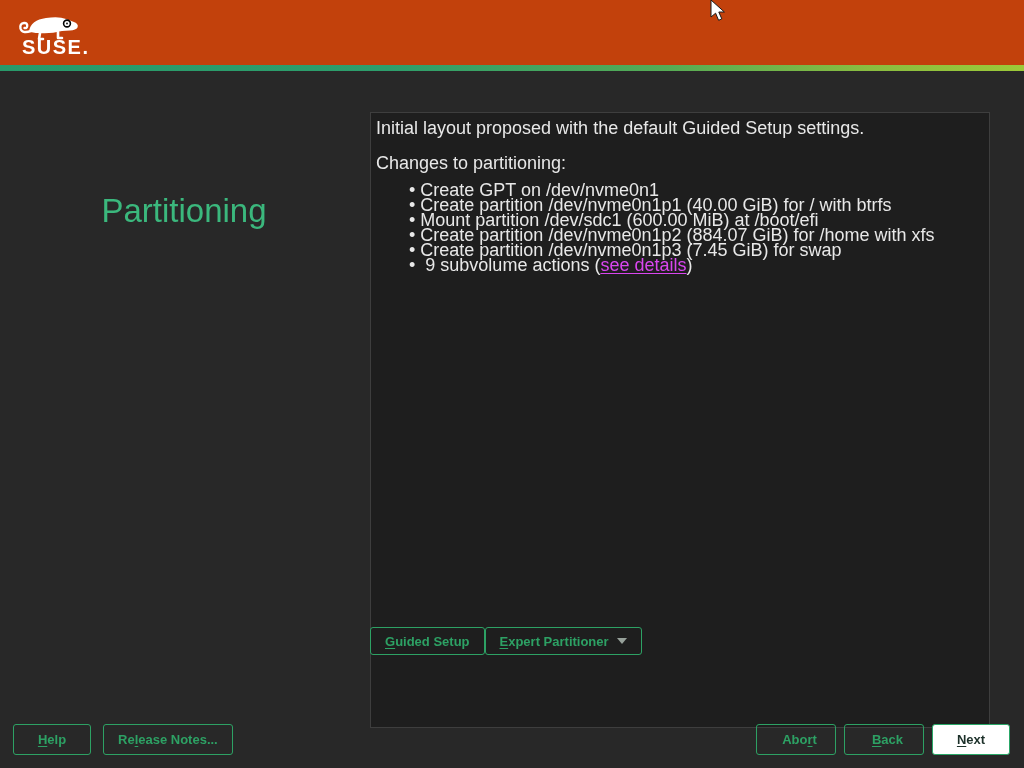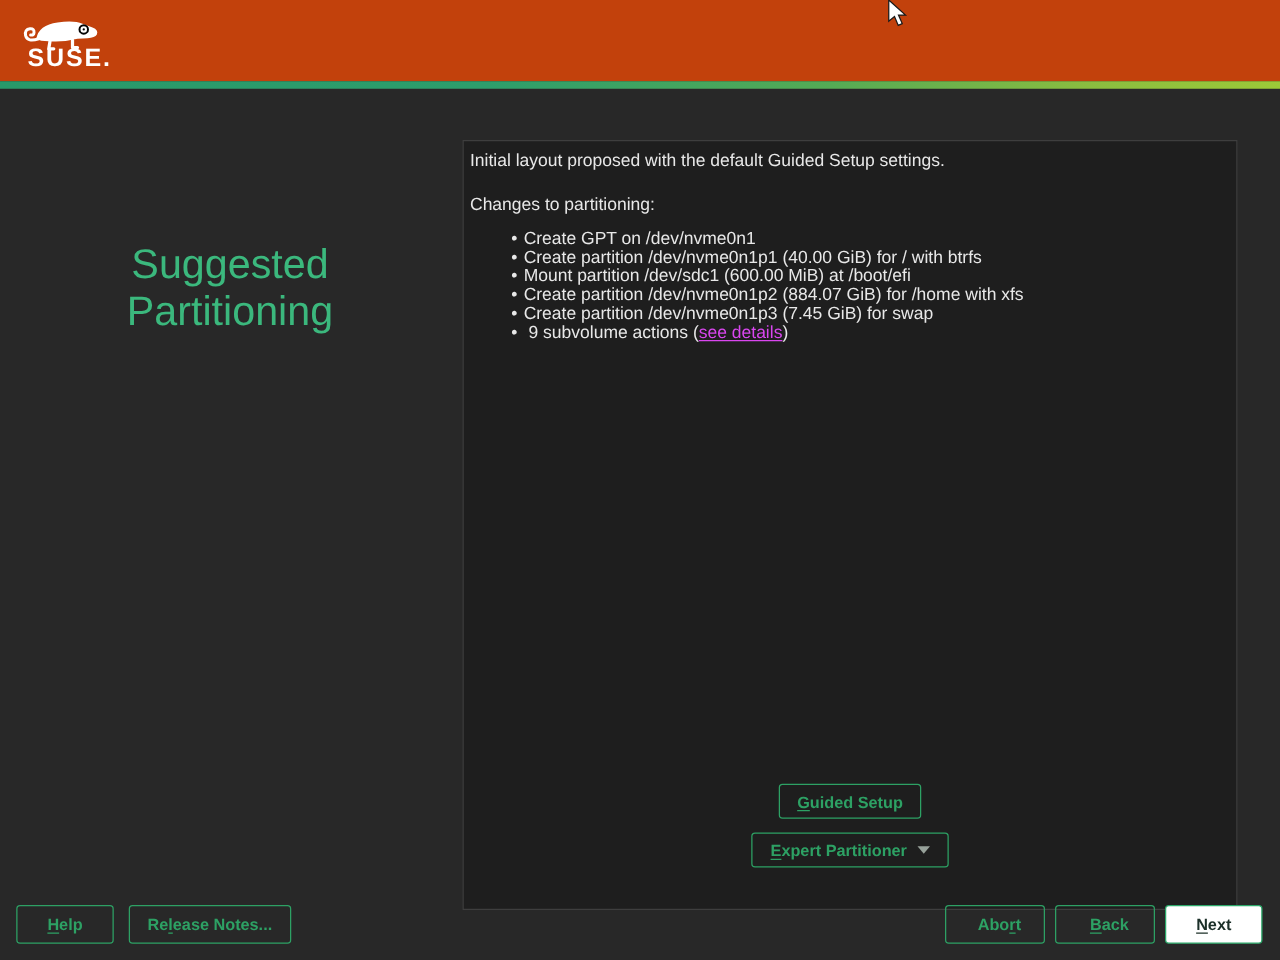--- a/index.html
+++ b/index.html
@@ -34,35 +34,35 @@
     font-size:33px; font-weight:300; line-height:38px;
     font-family:"Liberation Sans", sans-serif;
   }
 
   
   .panel {
     position:absolute; left:370px; top:112px; width:620px; height:616px;
     background:#1e1e1e;
     border:1px solid #3e3e3e;
     padding:8px 5px;
-    font-size:14px; line-height:15px; color:#e8e8e8;
+    font-size:18px; line-height:15px; color:#e8e8e8;
   }
   .panel p.intro { margin-bottom:12px; }
   .panel p.changes { margin-bottom:12px;margin-top:20px; }
   .bullet-list { list-style:none; margin-left:33px; }
   .bullet-list li { line-height:15px; }
   .bullet-list li::before { content:"•"; margin-right:5px; }
   .link {
     color:#d946ef; text-decoration:underline; text-underline-offset:2px; cursor:pointer;
   }
 
   
   .mid-actions {
     position:absolute; left:370px; top:627px; width:620px;
-    display:flex; flex-direction:column; align-items:center; gap:11px;
+    display:flex; flex-direction:row; align-items:center; 
   }
   .btn {
     display:inline-flex; align-items:center; justify-content:center;
     background:transparent;
     border:1px solid #2da164; border-radius:3px;
     color:#2da164; font-weight:bold; font-size:13px;
     font-family:"Liberation Sans", sans-serif;
     padding:0 14px; height:28px; cursor:pointer;
   }
   .btn .key { text-decoration:underline; text-underline-offset:2px; }
@@ -103,21 +103,20 @@
 
       <circle cx="55" cy="13.5" r="3.4" fill="none" stroke="#040404" stroke-width="1.6"></circle>
       <circle cx="55" cy="13.5" r="0.9" fill="#040404"></circle>
     </svg>
     <div class="logo-word">SUSE.</div>
   </div>
 </div>
 <div class="gradient-bar"></div>
 
 <div class="side-title">
-  <div>Suggested</div>
   <div>Partitioning</div>
 </div>
 
 <div class="panel">
   <p class="intro">Initial layout proposed with the default Guided Setup settings.</p>
   <p class="changes">Changes to partitioning:</p>
   <ul class="bullet-list">
     <li><span>Create GPT on /dev/nvme0n1</span></li>
     <li><span>Create partition /dev/nvme0n1p1 (40.00 GiB) for / with btrfs</span></li>
     <li><span>Mount partition /dev/sdc1 (600.00 MiB) at /boot/efi</span></li>

